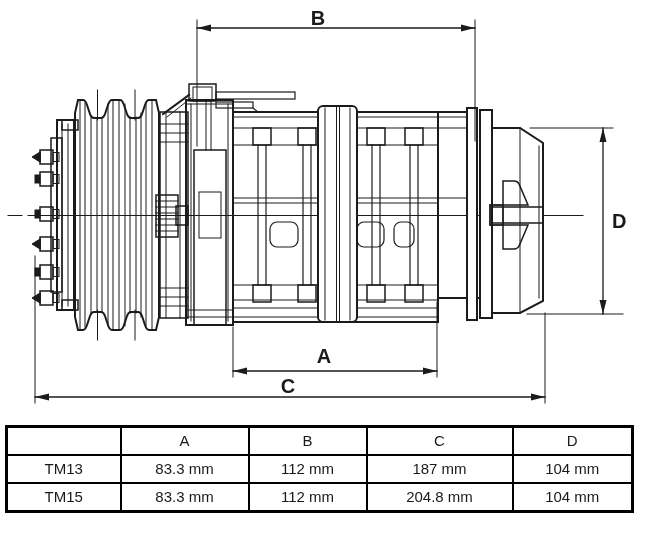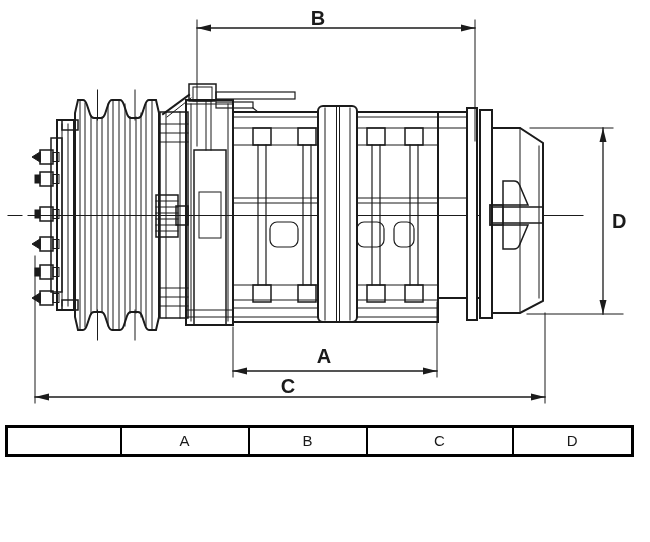--- a/index.html
+++ b/index.html
@@ -251,15 +251,29 @@
     <thead>
       <tr>
         <th></th>
         <th>A</th>
         <th>B</th>
         <th>C</th>
         <th>D</th>
       </tr>
     </thead>
     <tbody>
+      <tr>
+        <td>TM13</td>
+        <td>83.3 mm</td>
+        <td>112 mm</td>
+        <td>187 mm</td>
+        <td>104 mm</td>
+      </tr>
+      <tr>
+        <td>TM15</td>
+        <td>83.3 mm</td>
+        <td>112 mm</td>
+        <td>204.8 mm</td>
+        <td>104 mm</td>
+      </tr>
     </tbody>
   </table>
 </div>
 
 </body></html>

